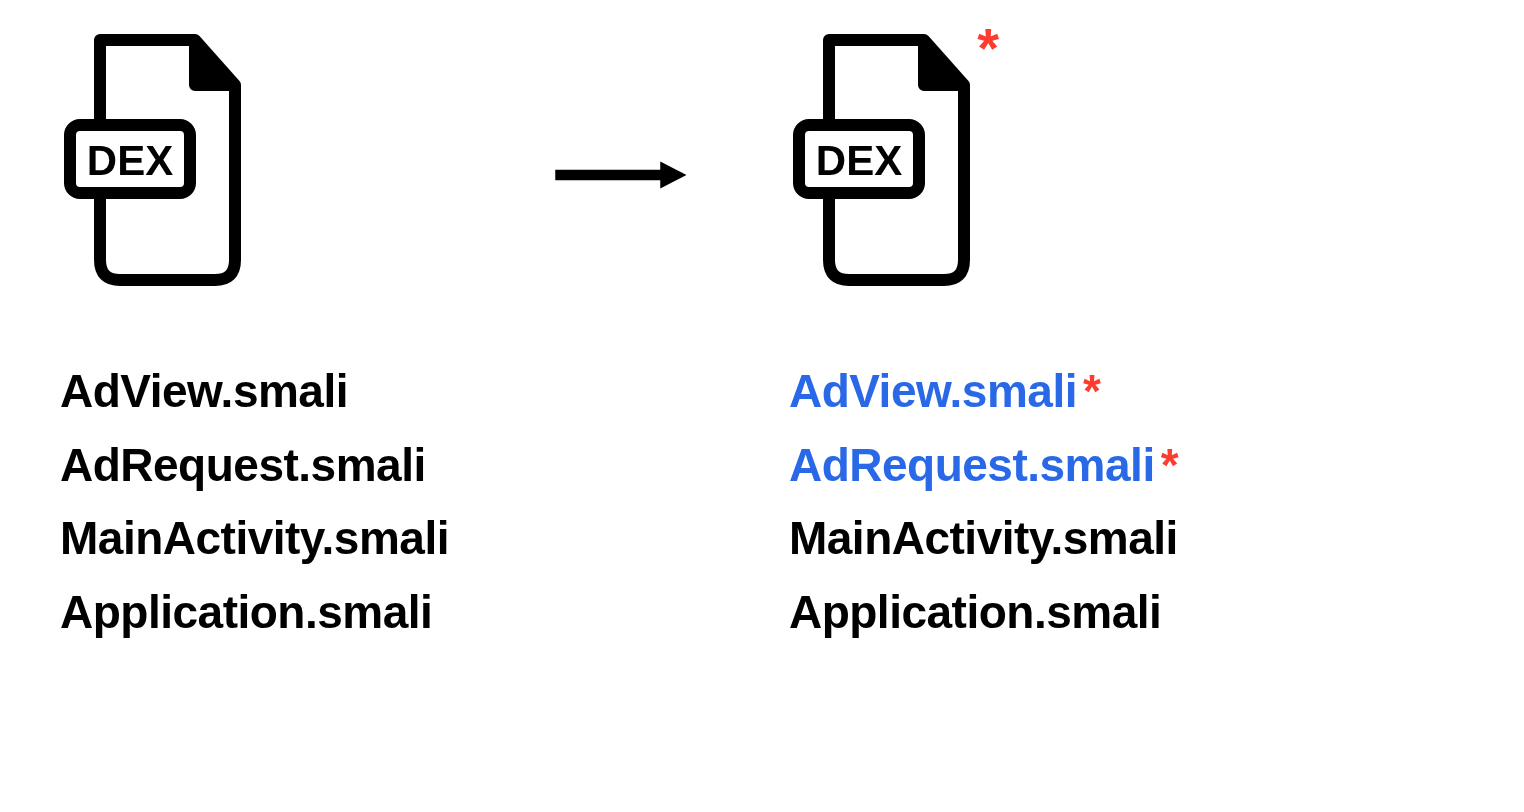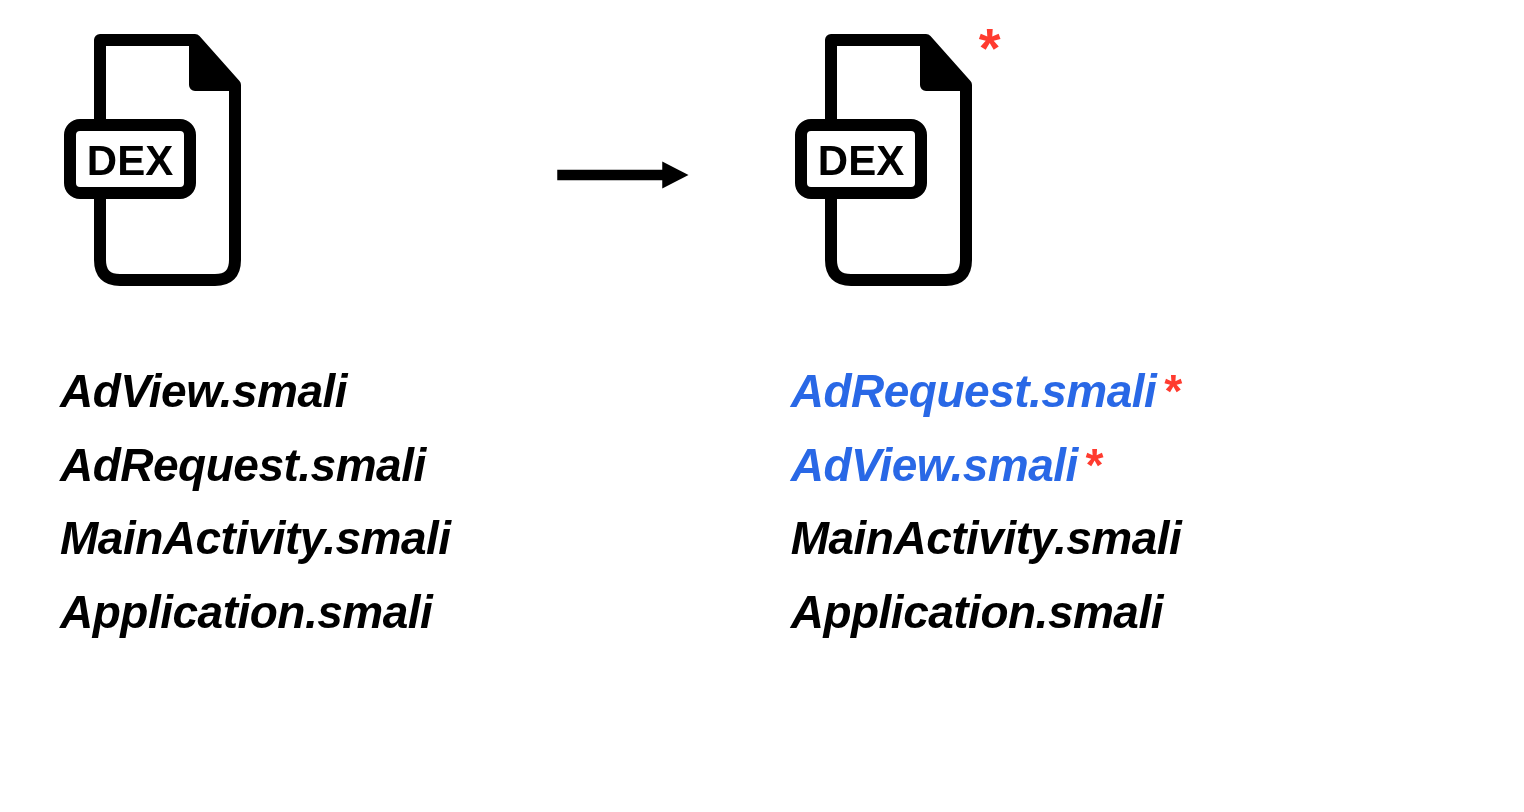--- a/index.html
+++ b/index.html
@@ -47,21 +47,20 @@
     }
     .arrow-wrap {
       padding-top: 130px;
     }
     .arrow {
       width: 180px;
       height: 30px;
     }
     .file-list {
       margin-top: 60px;
-      font-style: italic;
     }
     .file-item {
       font-size: 46px;
       font-weight: 700;
       line-height: 1.6;
       letter-spacing: -0.5px;
       white-space: nowrap;
     }
     .file-item.modified {
       color: #2968e6;
@@ -108,23 +107,23 @@
         <path d="M 40 10 L 135 10 L 175 55 L 175 230 Q 175 250 155 250 L 60 250 Q 40 250 40 230 Z" fill="none" stroke="#000" stroke-width="12" stroke-linejoin="round"></path>
         <path d="M 135 10 L 135 55 L 175 55" fill="none" stroke="#000" stroke-width="12" stroke-linejoin="round"></path>
         <path d="M 135 10 L 175 55 L 135 55 Z" fill="#000"></path>
         <rect x="10" y="95" width="120" height="68" rx="10" ry="10" fill="#fff" stroke="#000" stroke-width="12"></rect>
         <text x="70" y="145" font-family="Arial, sans-serif" font-size="42" font-weight="900" text-anchor="middle" fill="#000">DEX</text>
       </svg>
       <span class="star-marker">*</span>
     </div>
     <div class="file-list">
       <div class="file-item modified">
-        <span>AdRequest.smali</span><span class="item-star">*</span>
+        <span>AdView.smali</span><span class="item-star">*</span>
       </div>
       <div class="file-item modified">
-        <span>AdView.smali</span><span class="item-star">*</span>
+        <span>AdRequest.smali</span><span class="item-star">*</span>
       </div>
       <div class="file-item">MainActivity.smali</div>
       <div class="file-item">Application.smali</div>
     </div>
   </div>
 
 </div>
 
 </body></html>

